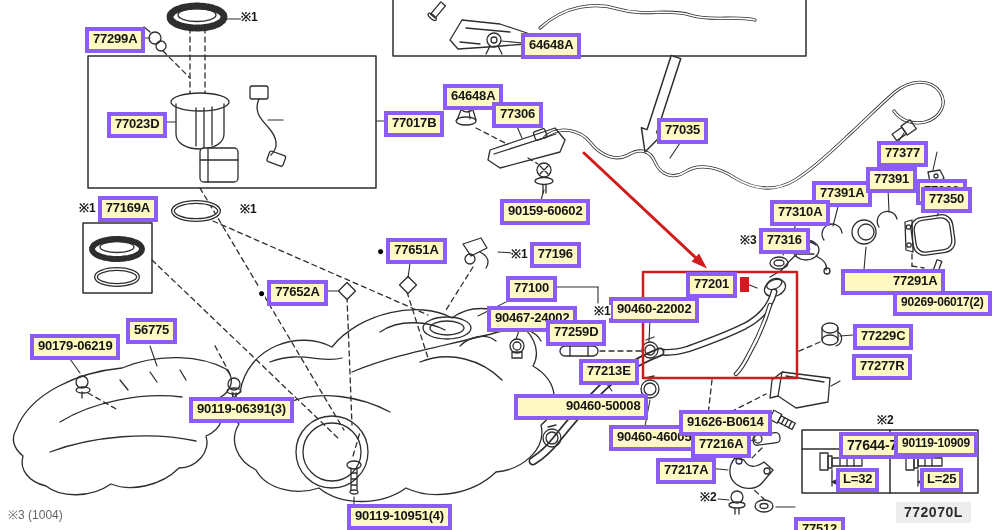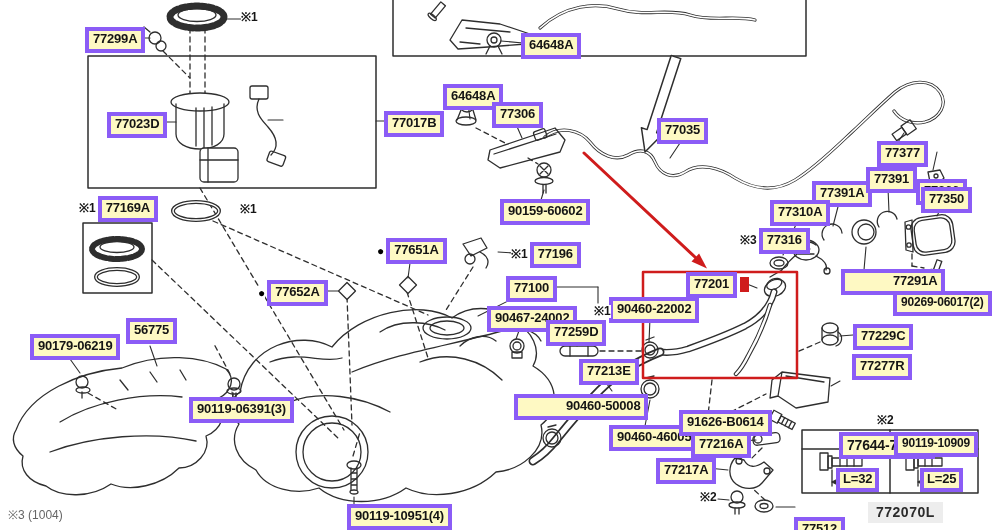--- a/index.html
+++ b/index.html
@@ -392,16 +392,16 @@
 <div class="lbl" style="left:794px;top:517px;">77512</div>
 <div class="lbl" style="left:853px;top:324px;">77229C</div>
 <div class="lbl" style="left:839px;top:354px;margin-left:13px;">77277R</div>
 
 <div class="mark" style="left:877px;top:414px;">※2</div>
 <div class="lbl" style="left:839px;top:432px;font-size:14px;">77644-74010</div>
 <div class="lbl" style="left:894px;top:432px;font-size:12px;">90119-10909</div>
 <div class="lbl smalllbl" style="left:836px;top:468px;">L=32</div>
 <div class="lbl smalllbl" style="left:920px;top:468px;">L=25</div>
 
-<div class="figcode" style="left:868px;top:502px;">772070L</div>
+<div class="figcode" style="left:896px;top:502px;">772070L</div>
 <div class="footnote" style="left:8px;top:508px;">※3 (1004)</div>
 
 </div>
 
 </body></html>

